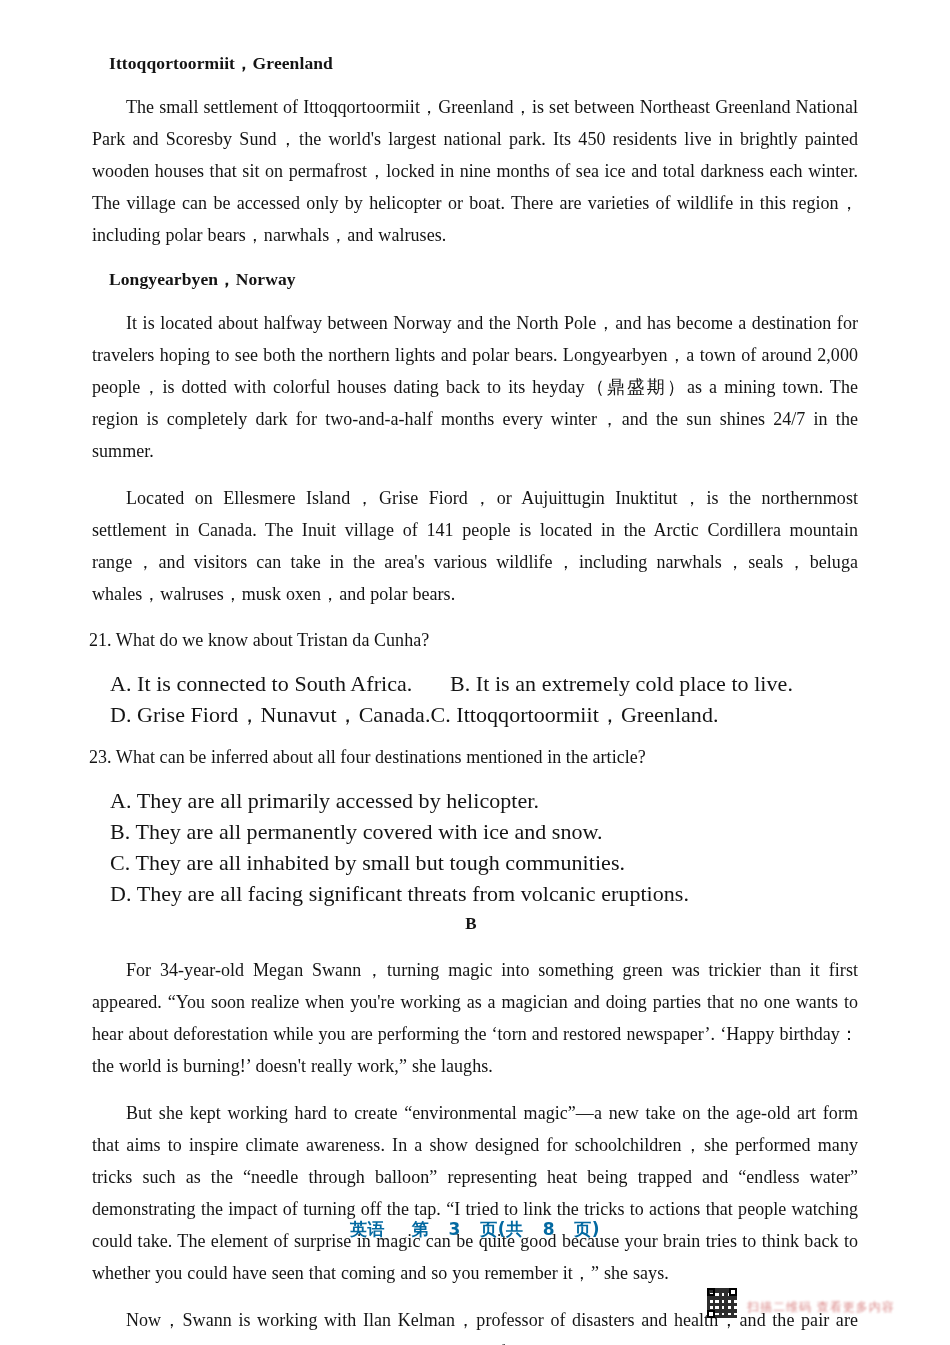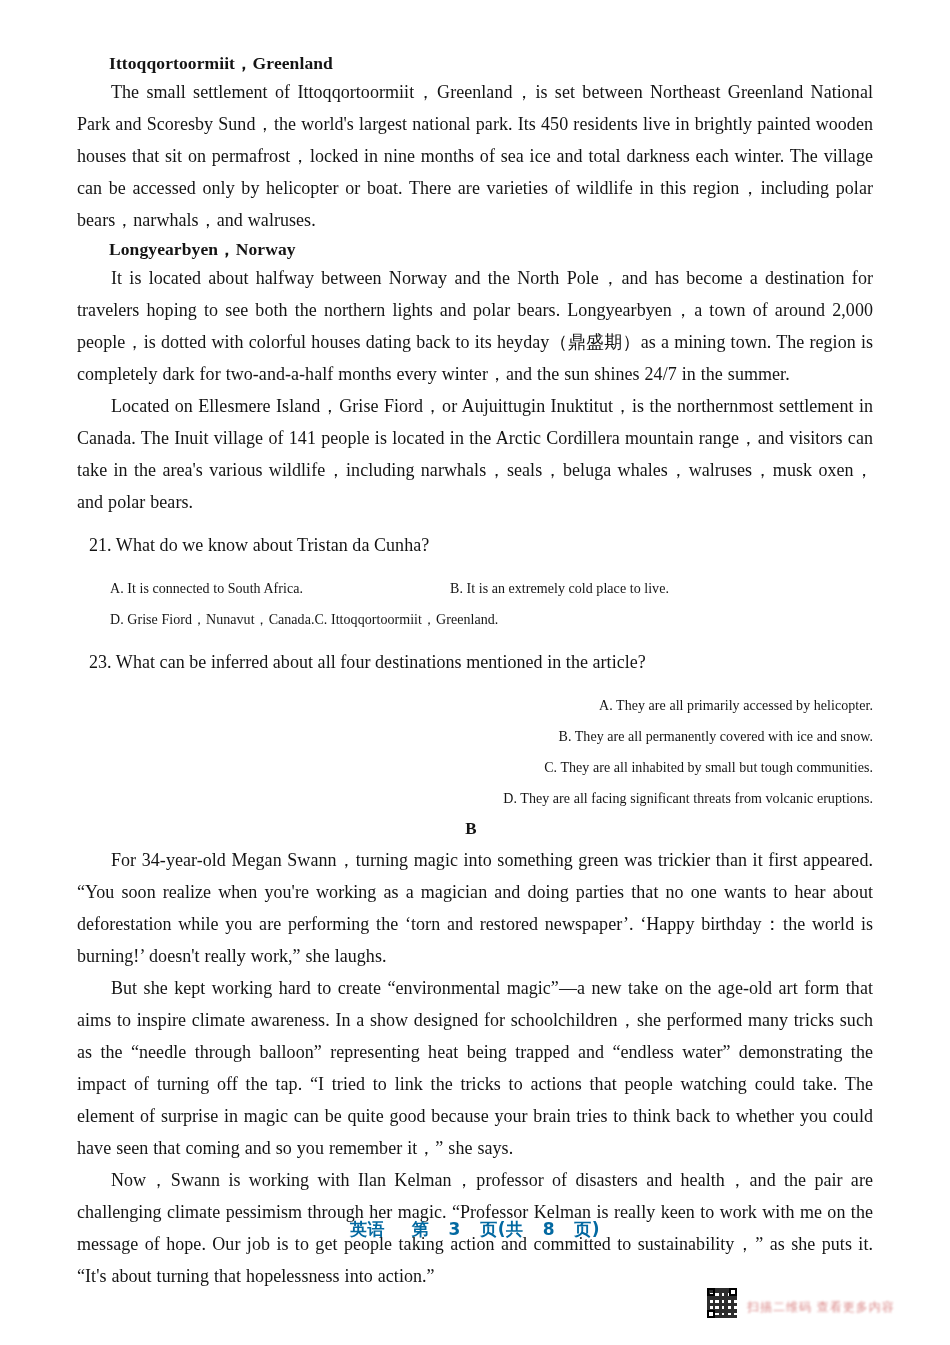--- a/index.html
+++ b/index.html
@@ -34,21 +34,21 @@
   
   .sec-head {
     font-weight: bold;
     font-size: 17.5px;
     line-height: 26px;
     margin: 0 0 0 32px;
     letter-spacing: 0.1px;
   }
 
   p.body-par {
-    margin: 0;
+    margin: 15px;
     font-size: 18px;
     line-height: 32px;
     text-align: justify;
     text-align-last: left;
     text-indent: 34px;
     letter-spacing: 0.05px;
     word-spacing: 0.4px;
   }
 
   
@@ -59,39 +59,38 @@
     letter-spacing: 0.05px;
   }
   .q-stem {
     margin: 12px;
     padding-left: 0px;
   }
   .opt-row {
     display: flex;
     margin: 0;
     padding-left: 33px;
-    font-size: 14px;
+    font-size: 22px;
     line-height: 31px;
   }
   .opt-row .opt {
     white-space: nowrap;
   }
   .opt-row .opt.first {
     width: 340px;
     flex: 0 0 340px;
   }
   .opt-row.tight .opt.first {
     width: 336px;
     flex: 0 0 336px;
   }
   .opt-stack {
     padding-left: 33px;
-    font-size: 14px;
+    font-size: 22px;
     line-height: 31px;
-    text-align: right;
   }
   .opt-stack .opt { display: block; }
 
   
   .sec-letter {
     text-align: center;
     font-weight: bold;
     font-size: 17px;
     line-height: 30px;
     margin: 0;

